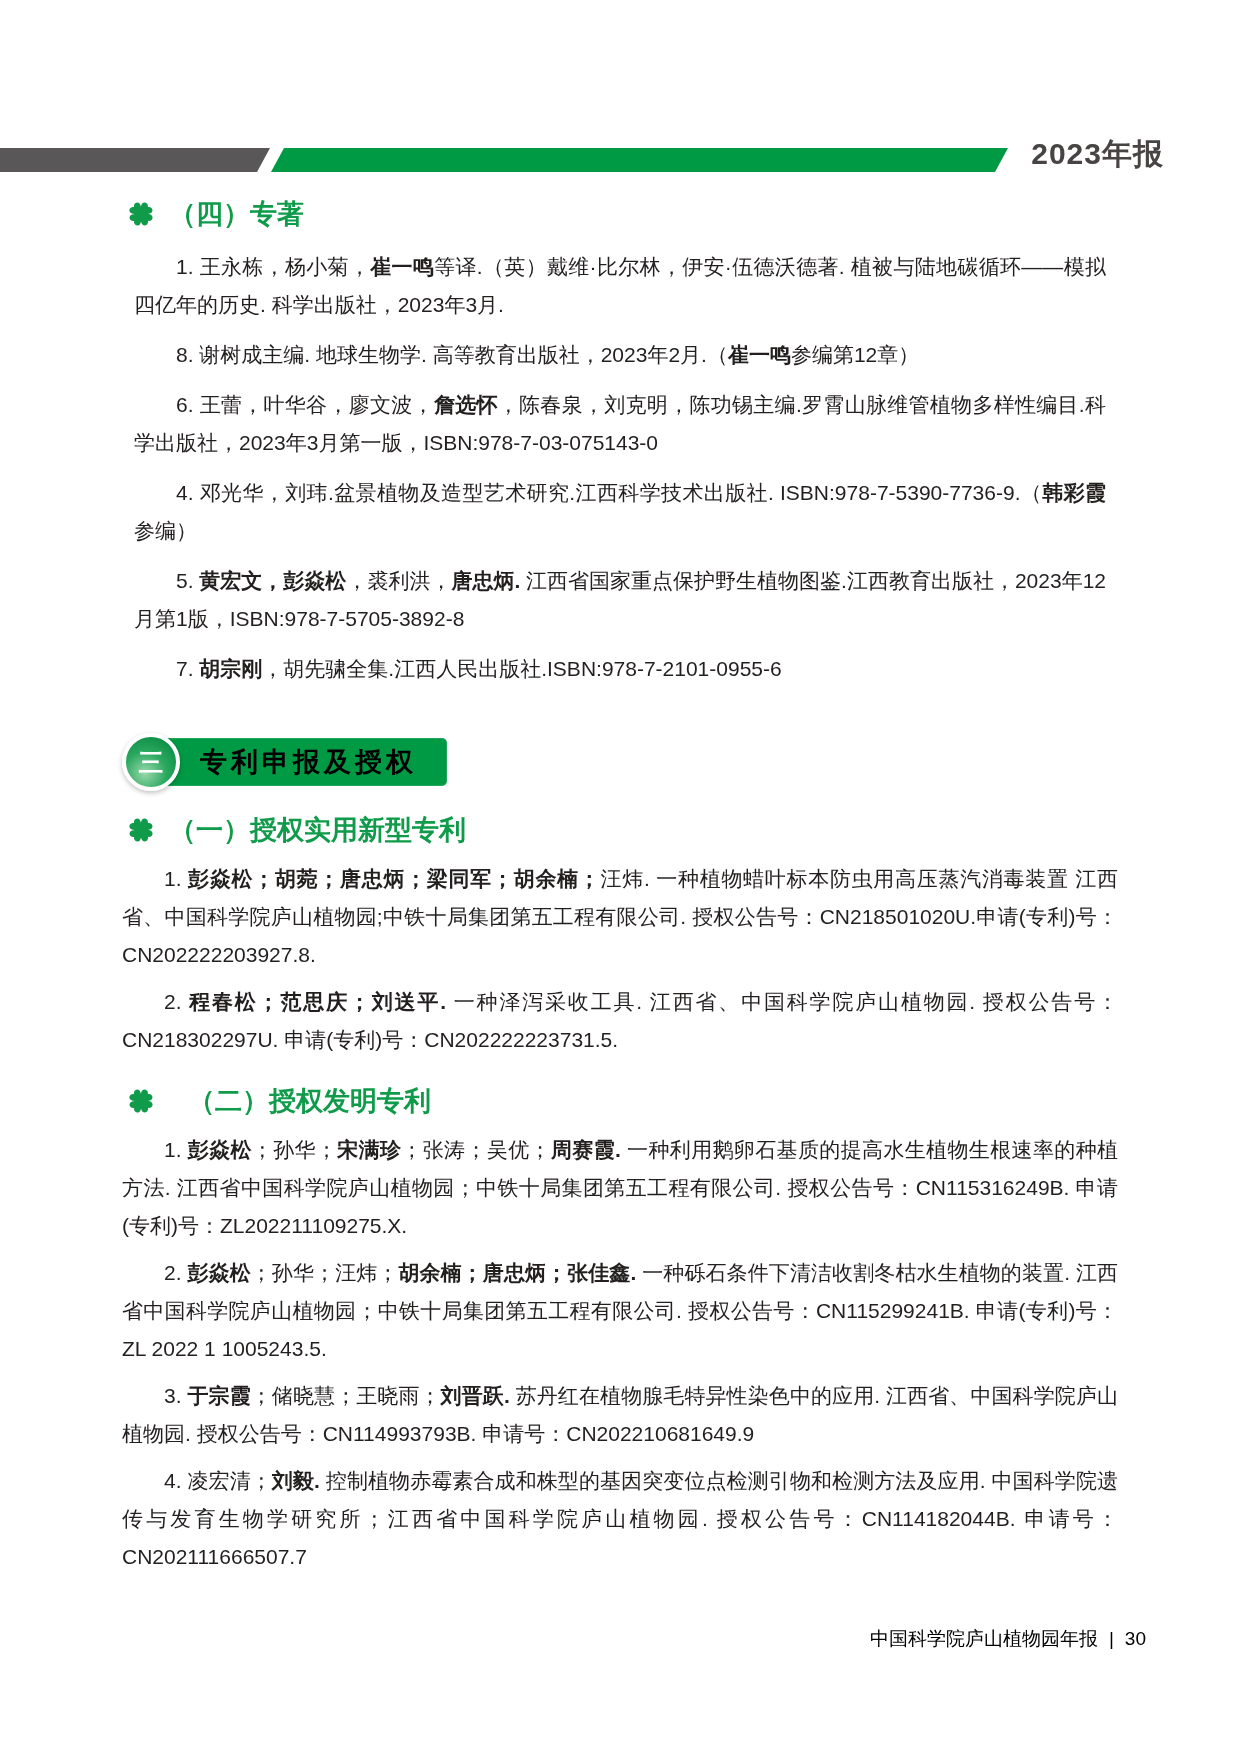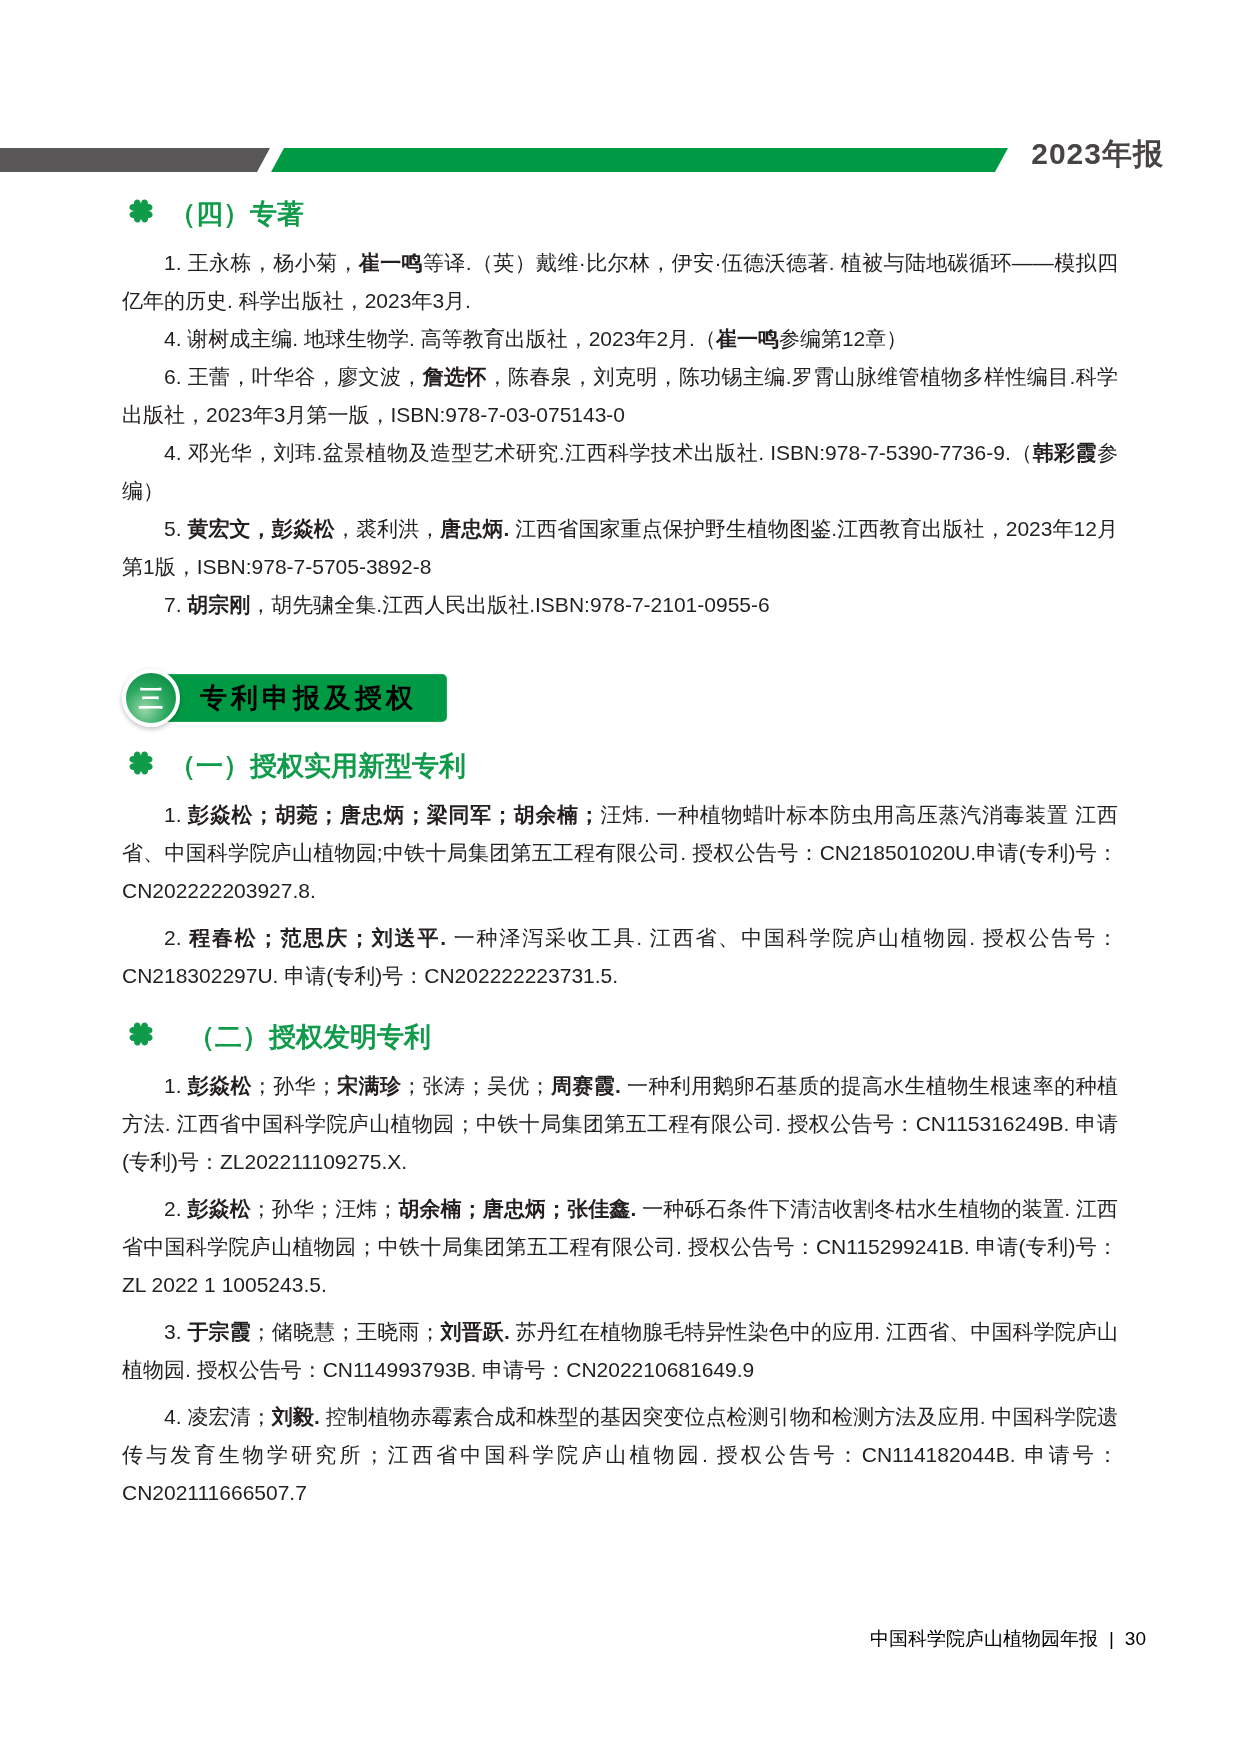--- a/index.html
+++ b/index.html
@@ -11,24 +11,24 @@
   
   .bar-gray  { position:absolute; left:0; top:148px; width:270px; height:24px; background:#595757;
                clip-path:polygon(0 0,100% 0,calc(100% - 13px) 100%,0 100%); }
   .bar-green { position:absolute; left:271px; top:148px; width:737px; height:24px; background:#009a44;
                clip-path:polygon(13px 0,100% 0,calc(100% - 13px) 100%,0 100%); }
   .year-label { position:absolute; top:134px; right:104px; font-size:30px; font-weight:700;
                 color:#474443; letter-spacing:1px; }
   
   .content { position:absolute; left:122px; width:996px; top:192px;
              font-size:21px; line-height:38px; text-align:justify; }
-  .sub-heading { display:flex; align-items:flex-start; gap:9px; color:#0f9b4a;
+  .sub-heading { display:flex; align-items:center; gap:9px; color:#0f9b4a;
                  font-size:27px; font-weight:700; margin:0 0 8px 0; line-height:44px; }
   .clover { width:38px; height:38px; flex:0 0 auto; }
-  .item { margin:0; text-indent:42px; }
+  .item { margin:12px; text-indent:42px; }
   .patent .item { margin:0 0 9px 0; }
   b { font-weight:700; }
   .sec-utility .sub-heading { margin-top:20px;font-family:Liberation Serif, serif; }
   .sec-invention .sub-heading { margin-top:20px;gap:28px; }
   
   .banner-row { margin:50px 0 22px 28px; height:48px; }
   .banner { position:relative; display:inline-flex; align-items:center; height:48px;
             background:#009a44; border-radius:5px; padding:0 30px 0 50px;
             box-shadow:inset 0 0 0 1px rgba(255,255,255,.12); }
   .banner-circle { position:absolute; left:-28px; top:-5px; width:58px; height:58px; border-radius:50%;
@@ -59,21 +59,21 @@
             <path transform="rotate(45 18 18) translate(11.2 6.1) scale(0.56)" d="M12 22 C4 15 1 10 1 6.8 C1 3.4 3.8 1.5 6.6 1.5 C8.8 1.5 10.9 2.8 12 4.8 C13.1 2.8 15.2 1.5 17.4 1.5 C20.2 1.5 23 3.4 23 6.8 C23 10 20 15 12 22 Z"></path>
             <path transform="rotate(135 18 18) translate(11.2 6.1) scale(0.56)" d="M12 22 C4 15 1 10 1 6.8 C1 3.4 3.8 1.5 6.6 1.5 C8.8 1.5 10.9 2.8 12 4.8 C13.1 2.8 15.2 1.5 17.4 1.5 C20.2 1.5 23 3.4 23 6.8 C23 10 20 15 12 22 Z"></path>
             <path transform="rotate(225 18 18) translate(11.2 6.1) scale(0.56)" d="M12 22 C4 15 1 10 1 6.8 C1 3.4 3.8 1.5 6.6 1.5 C8.8 1.5 10.9 2.8 12 4.8 C13.1 2.8 15.2 1.5 17.4 1.5 C20.2 1.5 23 3.4 23 6.8 C23 10 20 15 12 22 Z"></path>
             <path transform="rotate(315 18 18) translate(11.2 6.1) scale(0.56)" d="M12 22 C4 15 1 10 1 6.8 C1 3.4 3.8 1.5 6.6 1.5 C8.8 1.5 10.9 2.8 12 4.8 C13.1 2.8 15.2 1.5 17.4 1.5 C20.2 1.5 23 3.4 23 6.8 C23 10 20 15 12 22 Z"></path>
           </g>
         </svg>
         <span>（四）专著</span>
       </h2>
       <div class="items books">
           <p class="item"><span>1. 王永栋，杨小菊，</span><b>崔一鸣</b><span>等译.（英）戴维·比尔林，伊安·伍德沃德著. 植被与陆地碳循环——模拟四亿年的历史. 科学出版社，2023年3月.</span></p>
-          <p class="item"><span>4. 谢树成主编. 地球生物学. 高等教育出版社，2023年2月.（</span><b>崔一鸣</b><span>参编第12章）</span></p>
+          <p class="item"><span>8. 谢树成主编. 地球生物学. 高等教育出版社，2023年2月.（</span><b>崔一鸣</b><span>参编第12章）</span></p>
           <p class="item"><span>6. 王蕾，叶华谷，廖文波，</span><b>詹选怀</b><span>，陈春泉，刘克明，陈功锡主编.罗霄山脉维管植物多样性编目.科学出版社，2023年3月第一版，ISBN:978-7-03-075143-0</span></p>
           <p class="item"><span>4. 邓光华，刘玮.盆景植物及造型艺术研究.江西科学技术出版社. ISBN:978-7-5390-7736-9.（</span><b>韩彩霞</b><span>参编）</span></p>
           <p class="item"><span>5. </span><b>黄宏文，彭焱松</b><span>，裘利洪，</span><b>唐忠炳.</b><span> 江西省国家重点保护野生植物图鉴.江西教育出版社，2023年12月第1版，ISBN:978-7-5705-3892-8</span></p>
           <p class="item"><span>7. </span><b>胡宗刚</b><span>，胡先骕全集.江西人民出版社.ISBN:978-7-2101-0955-6</span></p>
         </div>
     </section>
 
     <div class="banner-row">
       <div class="banner">
         <div class="banner-circle">

